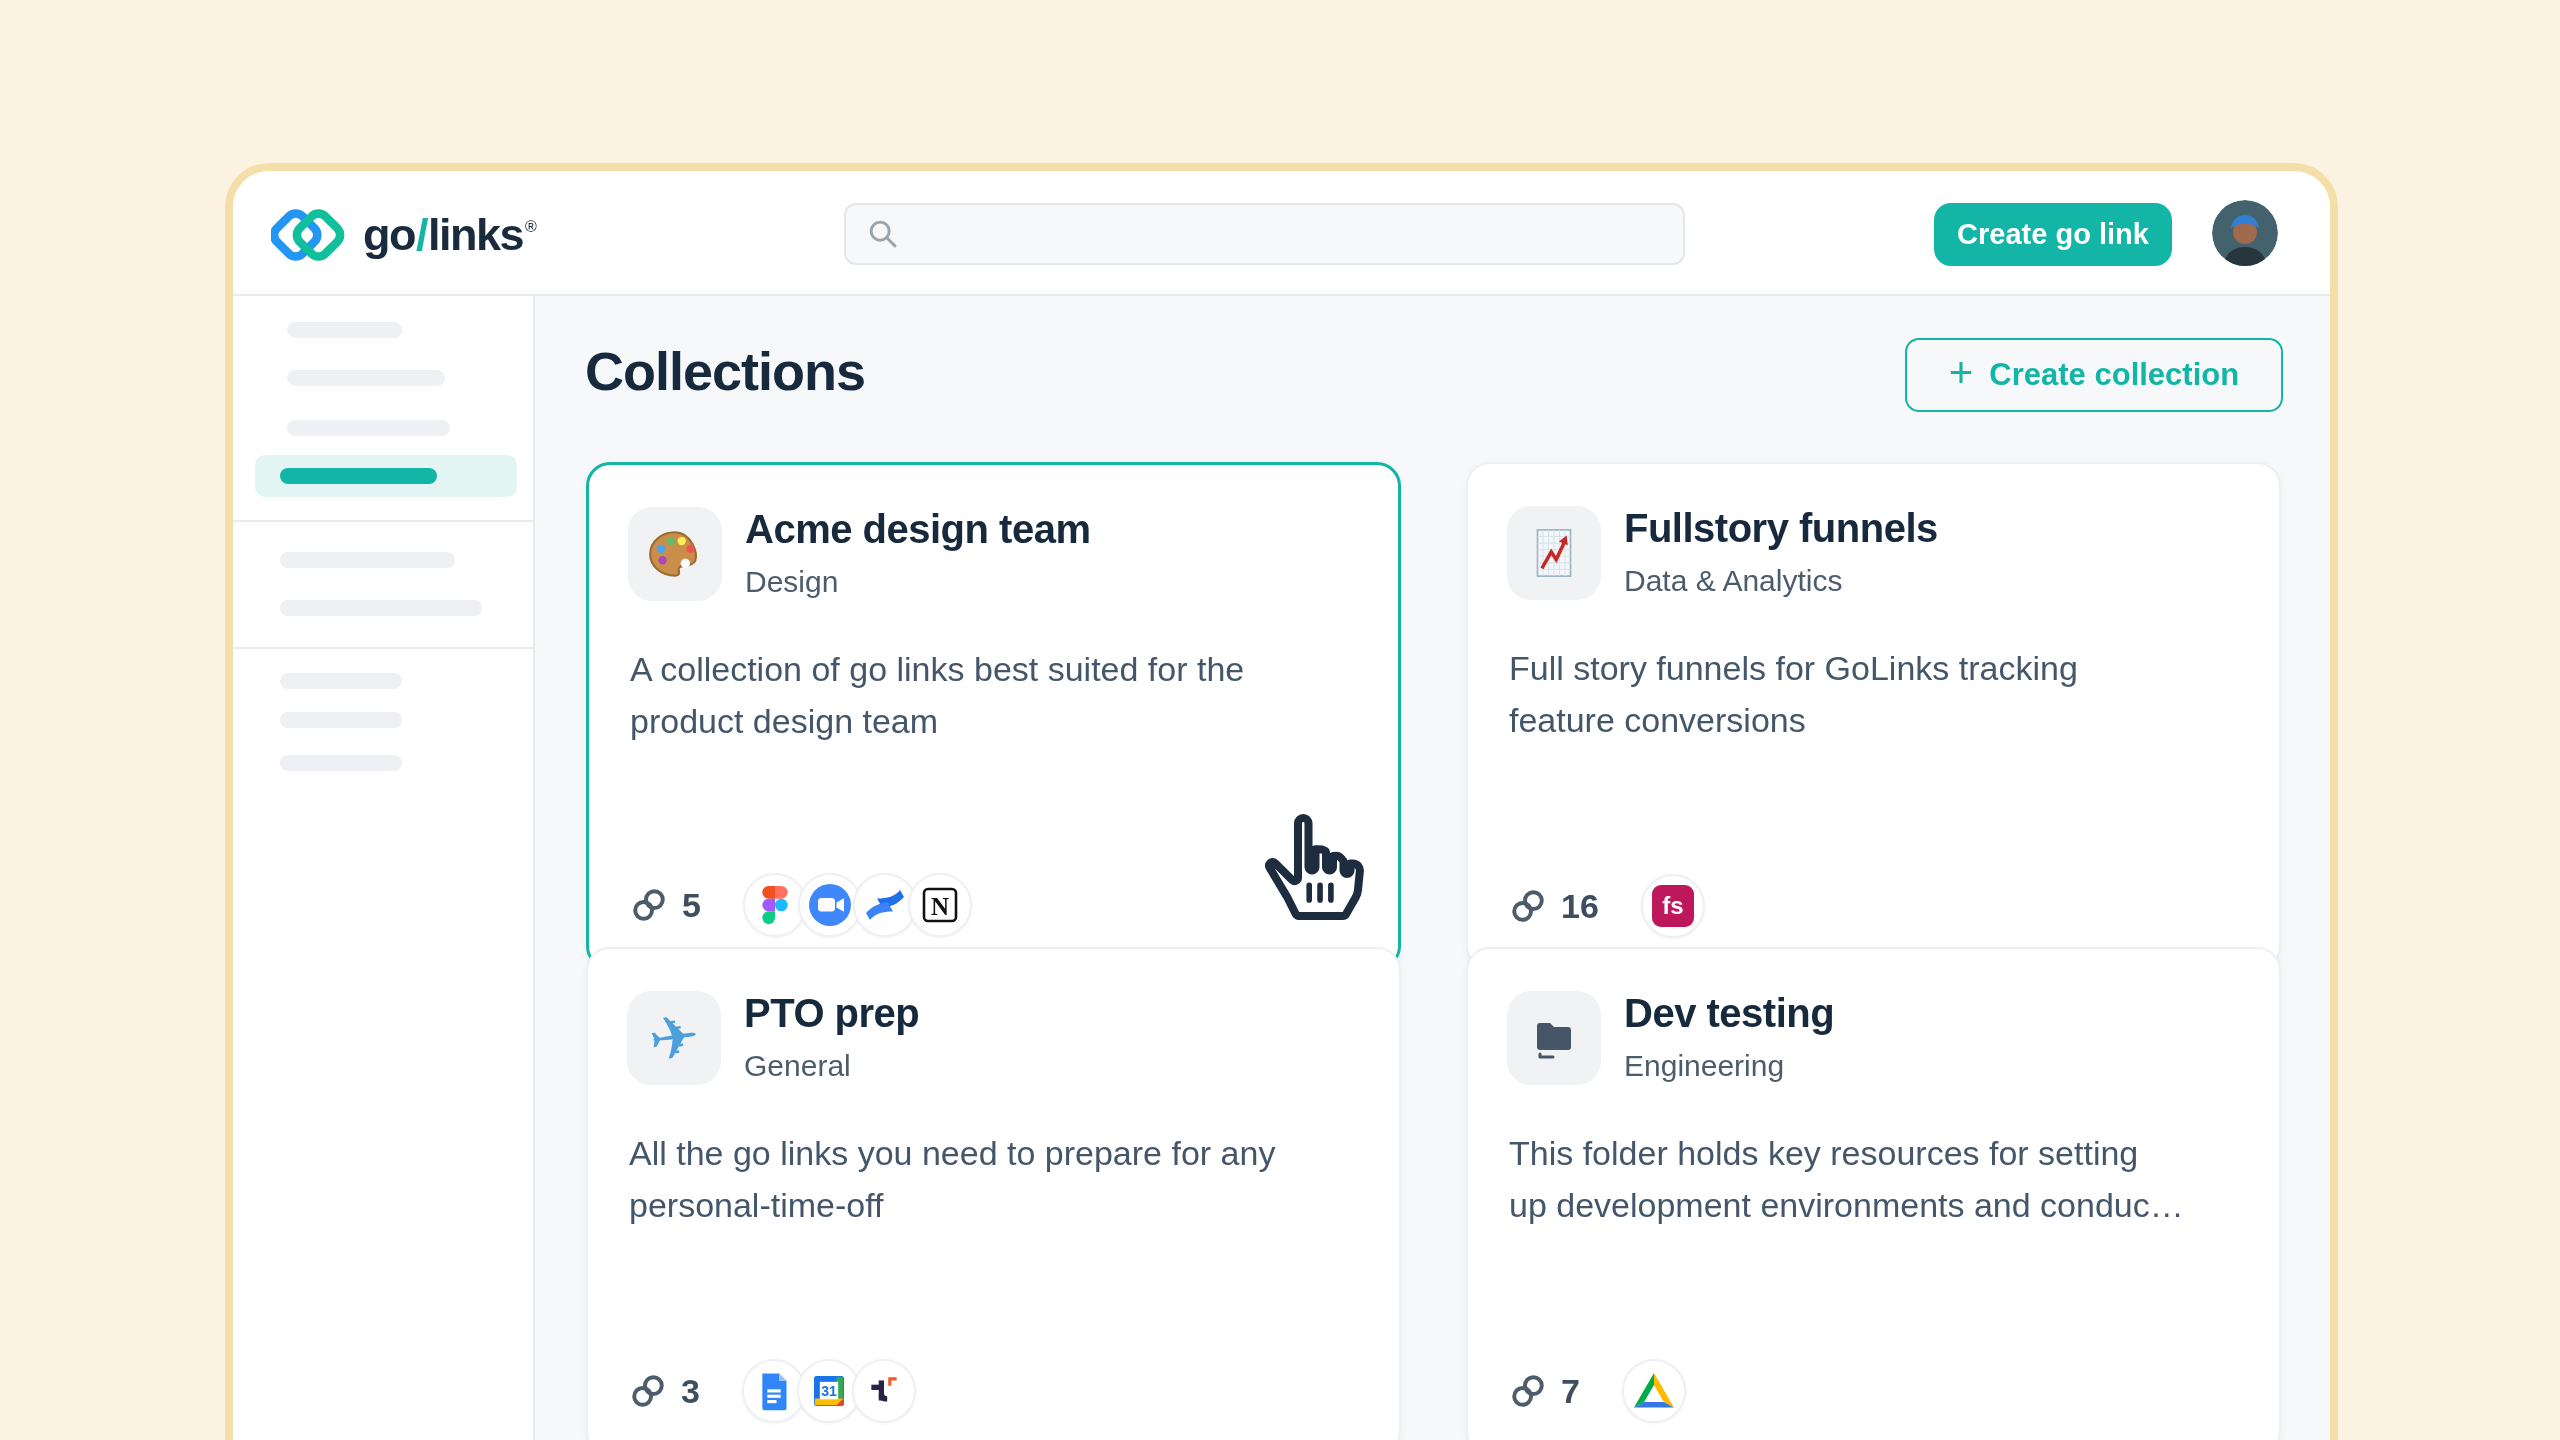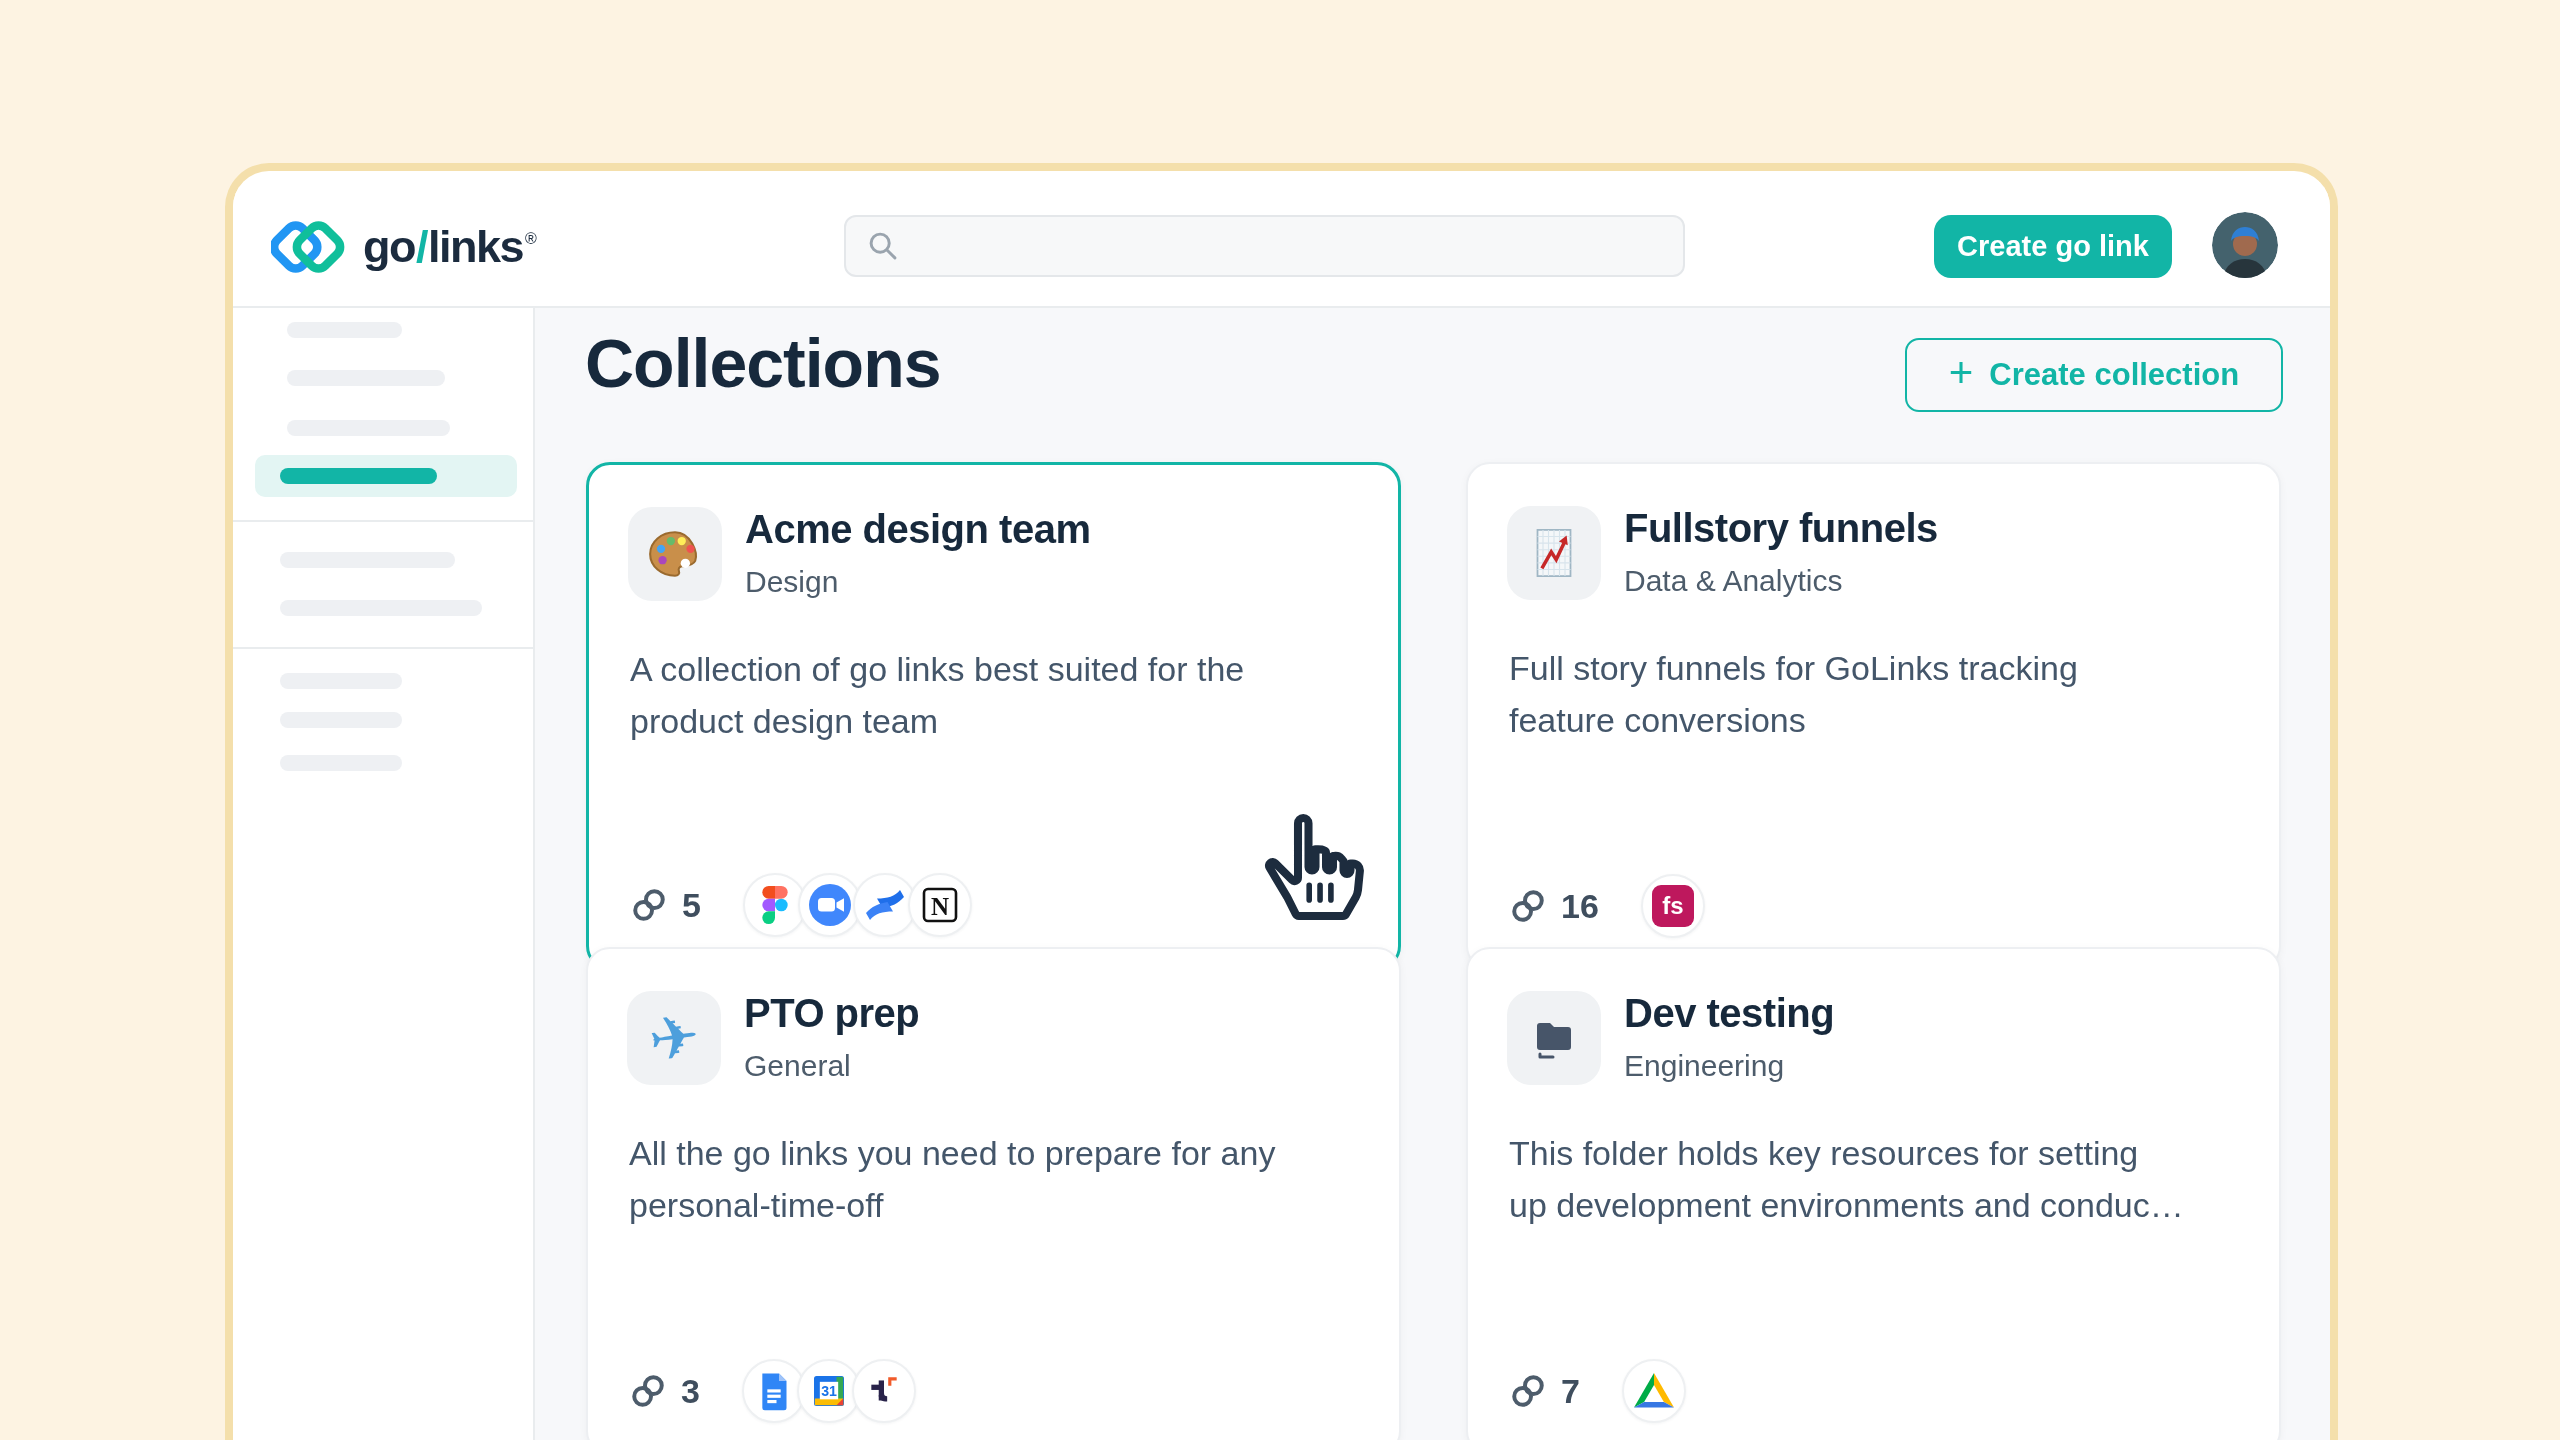--- a/index.html
+++ b/index.html
@@ -4,21 +4,21 @@
 <style>
   * { margin:0; padding:0; box-sizing:border-box; }
   html,body { width:2560px; height:1440px; overflow:hidden; }
   body { background:#fdf3e2; font-family:"Liberation Sans","DejaVu Sans",sans-serif; position:relative; }
 
   .window { position:absolute; left:225px; top:163px; width:2113px; height:1287px;
     background:#fff; border:8px solid #f4dfab; border-bottom:none;
     border-radius:44px 44px 0 0; overflow:hidden; }
 
   
-  .hdr { position:absolute; left:0; top:16px; width:100%; height:121px; background:#fff;
+  .hdr { position:absolute; left:0; top:4px; width:100%; height:121px; background:#fff;
     border-bottom:2px solid #e9ecee; z-index:5; }
   .logo { position:absolute; left:38px; top:27px; height:66px; display:flex; align-items:center; }
   .logo svg { margin-right:16px; }
   .logo-text { font-size:45px; font-weight:800; color:#1b2b3e; letter-spacing:-1.5px; display:flex; align-items:baseline; }
   .logo-slash { color:#12b5a6; padding:0 1px; }
   .logo-reg { font-size:16px; font-weight:400; position:relative; top:-18px; margin-left:2px; color:#1b2b3e; }
 
   .search { position:absolute; left:611px; top:28px; width:841px; height:62px;
     background:#f7f8f9; border:2px solid #e4e7ea; border-radius:12px; display:flex; align-items:center; padding-left:20px; }
 
@@ -34,21 +34,21 @@
     border-right:2px solid #e9ecee; }
   .skel { position:absolute; height:16px; border-radius:8px; background:#eef0f3; }
   .side-div { position:absolute; left:0; width:100%; height:2px; background:#e9ecee; }
   .active-pill { position:absolute; left:22px; top:163px; width:262px; height:42px;
     background:#e3f5f3; border-radius:10px; cursor:pointer; }
   .active-pill .bar { position:absolute; left:25px; top:13px; width:157px; height:16px;
     border-radius:8px; background:#12b5a6; }
 
   
   .content { position:absolute; left:302px; top:121px; right:0; bottom:0; background:#f7f8fa; }
-  .page-title { position:absolute; left:50px; top:32px; font-size:68px; font-weight:800;
+  .page-title { position:absolute; left:50px; top:48px; font-size:54px; font-weight:800;
     color:#17293c; letter-spacing:-1px; }
   .create-collection { position:absolute; left:1370px; top:46px; width:378px; height:74px;
     background:transparent; border:2px solid #12b5a6; border-radius:14px; color:#12b5a6;
     font-family:inherit; font-size:31px; font-weight:700; display:flex; align-items:center;
     justify-content:center; cursor:pointer; }
   .create-collection .plus { font-size:42px; font-weight:400; margin-right:16px; position:relative; top:-2px; }
 
   .card { position:absolute; width:815px; height:508px; background:#fff; border:2px solid #edeff2;
     border-radius:24px; box-shadow:0 2px 8px rgba(20,40,60,.04); cursor:pointer; }
   .card.selected { border:3px solid #12b5a6; }

